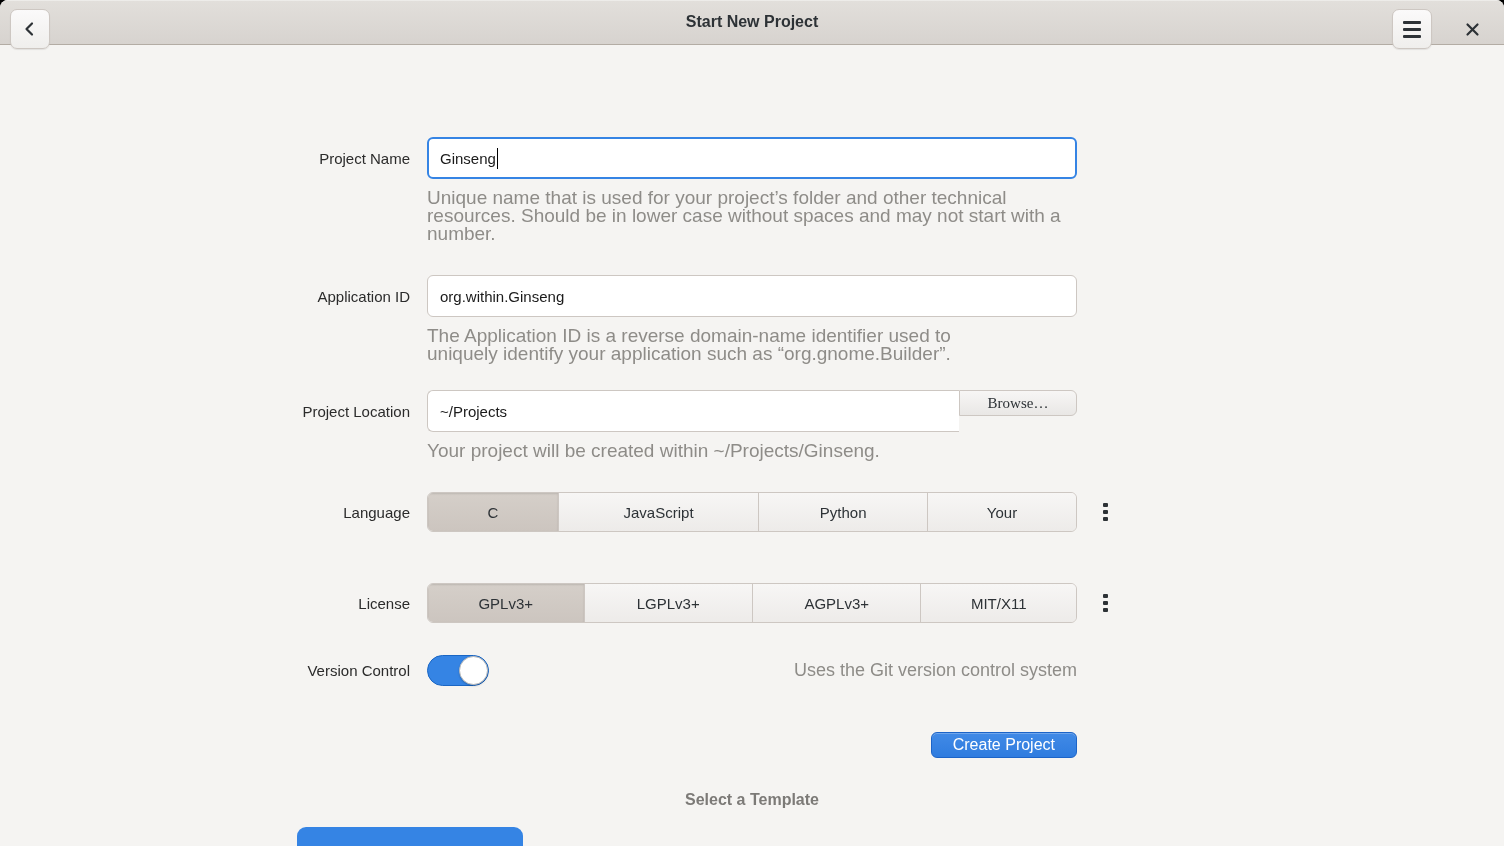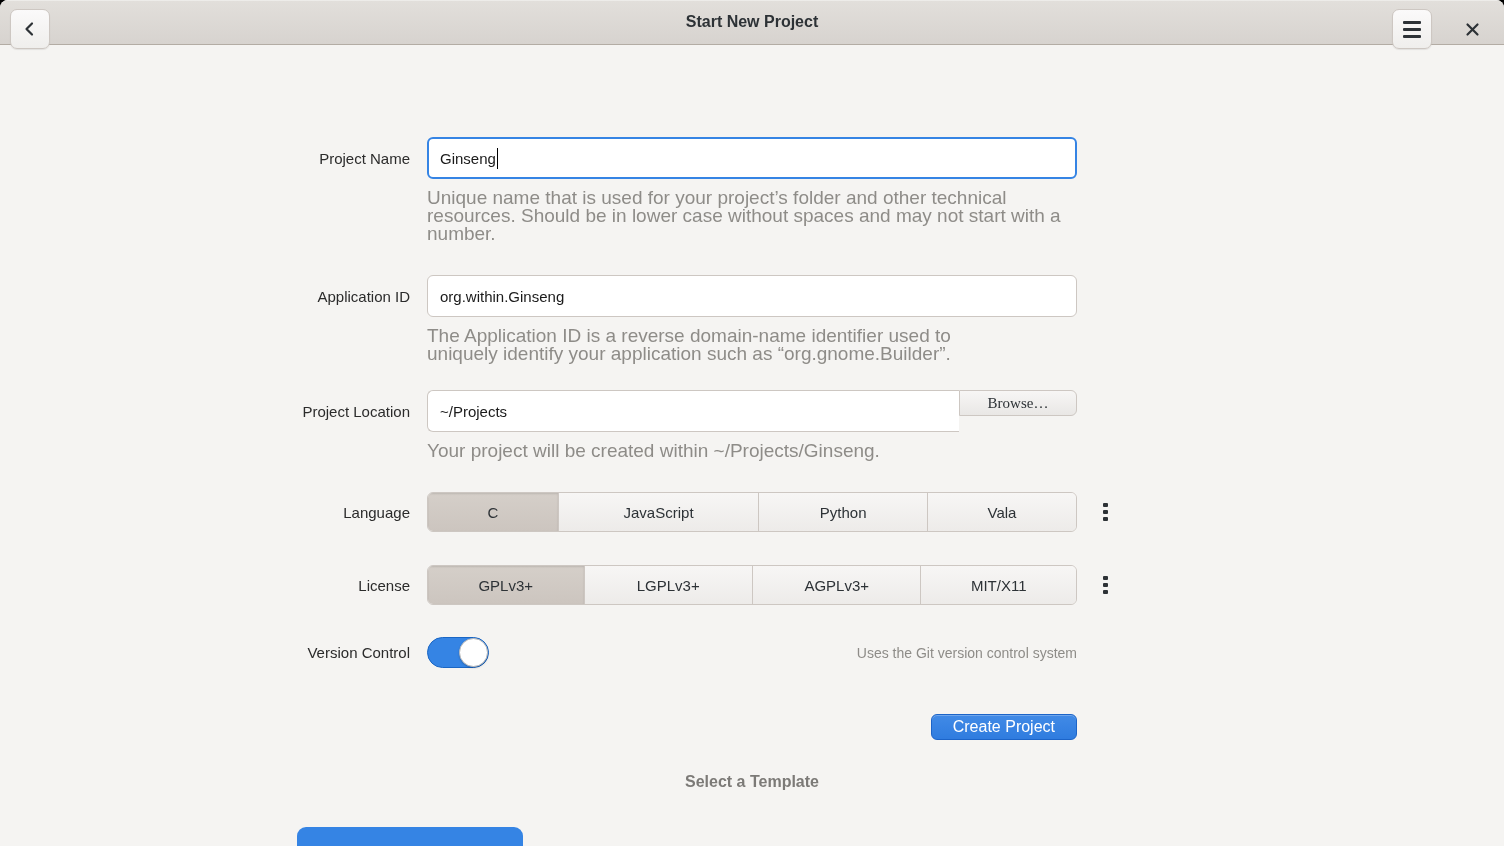--- a/index.html
+++ b/index.html
@@ -97,21 +97,21 @@
     width:62px; height:31px; border-radius:16px;
     background:#3584e4; border:1px solid #1a66c4;
     position:relative; cursor:pointer;
   }
   .switch .knob {
     position:absolute; right:0px; top:0px; width:29px; height:29px;
     background:#fff; border:1px solid #b9b9b9; border-radius:50%;
     box-shadow:0 1px 2px rgba(0,0,0,.2);
   }
   .vc-row-content { display:flex; align-items:center; justify-content:space-between; }
-  .vc-note { font-size:14px; color:#8e8c88; }
+  .vc-note { font-size:18px; color:#8e8c88; }
   
   .create-row .cell-content { display:flex; justify-content:flex-end; }
   .create-btn {
     height:26px; padding:0 21px; border-radius:6px;
     background:linear-gradient(#418ae6,#2f7cdf);
     border:1px solid #1c64c8;
     color:#fff; font-size:16px; cursor:pointer; font-family:inherit;
     box-shadow:inset 0 1px 0 rgba(255,255,255,.25);
   }
   
@@ -207,33 +207,33 @@
         </div>
       </div>
 
       <div class="row" style="margin-top:32px;">
         <div class="cell-label">Language</div>
         <div class="cell-content">
           <div class="segmented">
             <button class="seg-lang-0 selected">C</button>
             <button class="seg-lang-1">JavaScript</button>
             <button class="seg-lang-2">Python</button>
-            <button class="seg-lang-3">Vala</button>
+            <button class="seg-lang-3">Your</button>
           </div>
           <button class="kebab">
             <span style="display:flex;flex-direction:column;gap:2.5px;">
                 <i style="display:block;width:5px;height:4.5px;background:#2d3236;border-radius:1px;"></i>
                 <i style="display:block;width:5px;height:4.5px;background:#2d3236;border-radius:1px;"></i>
                 <i style="display:block;width:5px;height:4.5px;background:#2d3236;border-radius:1px;"></i>
               </span>
           </button>
         </div>
       </div>
 
-      <div class="row" style="margin-top:33px;">
+      <div class="row" style="margin-top:51px;">
         <div class="cell-label">License</div>
         <div class="cell-content">
           <div class="segmented">
             <button class="seg-lic-0 selected">GPLv3+</button>
             <button class="seg-lic-1">LGPLv3+</button>
             <button class="seg-lic-2">AGPLv3+</button>
             <button class="seg-lic-3">MIT/X11</button>
           </div>
           <button class="kebab">
             <span style="display:flex;flex-direction:column;gap:2.5px;">

